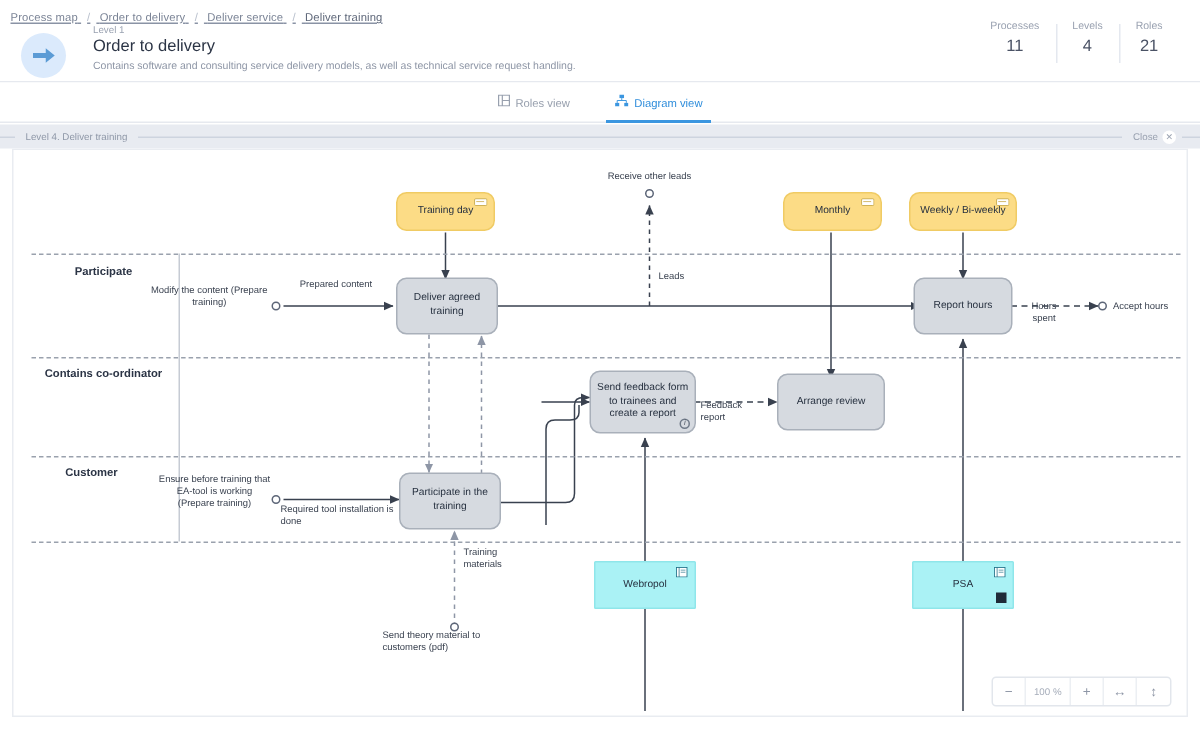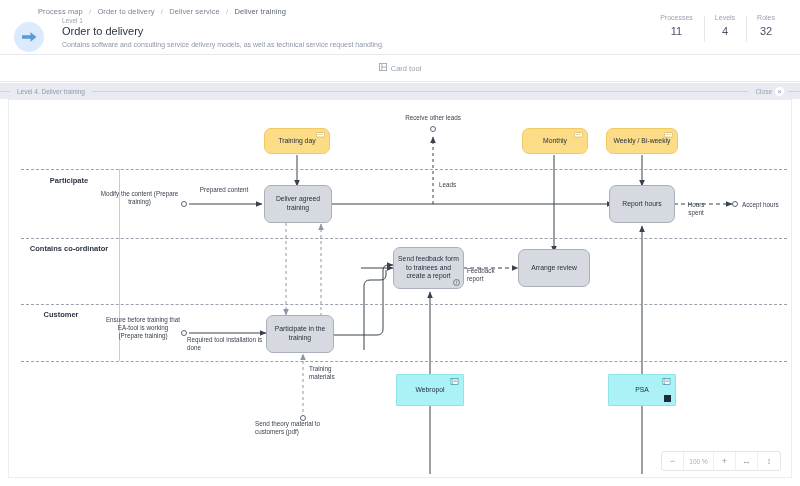--- a/index.html
+++ b/index.html
@@ -11,22 +11,22 @@
     overflow: hidden;
   }
   #app { position: relative; width: 800px; height: 486px; background:#fff; }
 
   
   .header {
     position: absolute; left:0; top:0; width:800px; height:55px;
     background:#ffffff; border-bottom:1px solid #e6e9ef;
   }
   .breadcrumb {
-    position:absolute; left:38px; top:7px;
-    font-size:7.5px; color:#8a93a5; letter-spacing:.1px; white-space:nowrap;
+    position:absolute; left:7px; top:7px;
+    font-size:7.5px; color:#8a93a5; letter-spacing:.1px; white-space:nowrap;text-decoration:underline;
   }
   .breadcrumb .crumb { color:#7b8496; }
   .breadcrumb .sep { color:#b9c0cd; margin:0 4px; }
   .breadcrumb .crumb:last-child { color:#5d6678; }
 
   .hdr-icon {
     position:absolute; left:14px; top:22px; width:30px; height:30px;
     border-radius:50%; background:#dbeafc;
     display:flex; align-items:center; justify-content:center;
   }
@@ -156,35 +156,46 @@
       <div class="stat">
         <div class="stat-label">Processes</div>
         <div class="stat-value">11</div>
       </div>
       <div class="stat">
         <div class="stat-label">Levels</div>
         <div class="stat-value">4</div>
       </div>
       <div class="stat">
         <div class="stat-label">Roles</div>
-        <div class="stat-value">32</div>
+        <div class="stat-value">21</div>
       </div>
     </div>
   </div>
 
   <div class="tabs">
     <div class="tab">
       <span>
         <svg width="8" height="8" viewBox="0 0 10 10">
             <rect x="0.5" y="0.5" width="9" height="9" fill="none" stroke="#98a0ae"></rect>
             <line x1="3.6" y1="0.5" x2="3.6" y2="9.5" stroke="#98a0ae"></line>
             <line x1="3.6" y1="5" x2="9.5" y2="5" stroke="#98a0ae"></line>
           </svg>
       </span>
-      <span>Card tool</span>
+      <span>Roles view</span>
+    </div>
+    <div class="tab active">
+      <span>
+        <svg width="9" height="8" viewBox="0 0 11 10">
+            <rect x="3.6" y="0" width="3.8" height="3" fill="#3b96e0"></rect>
+            <rect x="0" y="7" width="3.4" height="3" fill="#3b96e0"></rect>
+            <rect x="7.6" y="7" width="3.4" height="3" fill="#3b96e0"></rect>
+            <path d="M5.5 3 V5 M1.7 7 V5 H9.3 V7" fill="none" stroke="#3b96e0" stroke-width="0.8"></path>
+          </svg>
+      </span>
+      <span>Diagram view</span>
     </div>
   </div>
 
   <div class="level-strip">
     <div class="lv-line" style="max-width:10px"></div>
     <div class="lv-txt">Level 4. Deliver training</div>
     <div class="lv-line"></div>
     <div class="lv-close">
       <span>Close</span>
       <span class="lv-x">✕</span>

